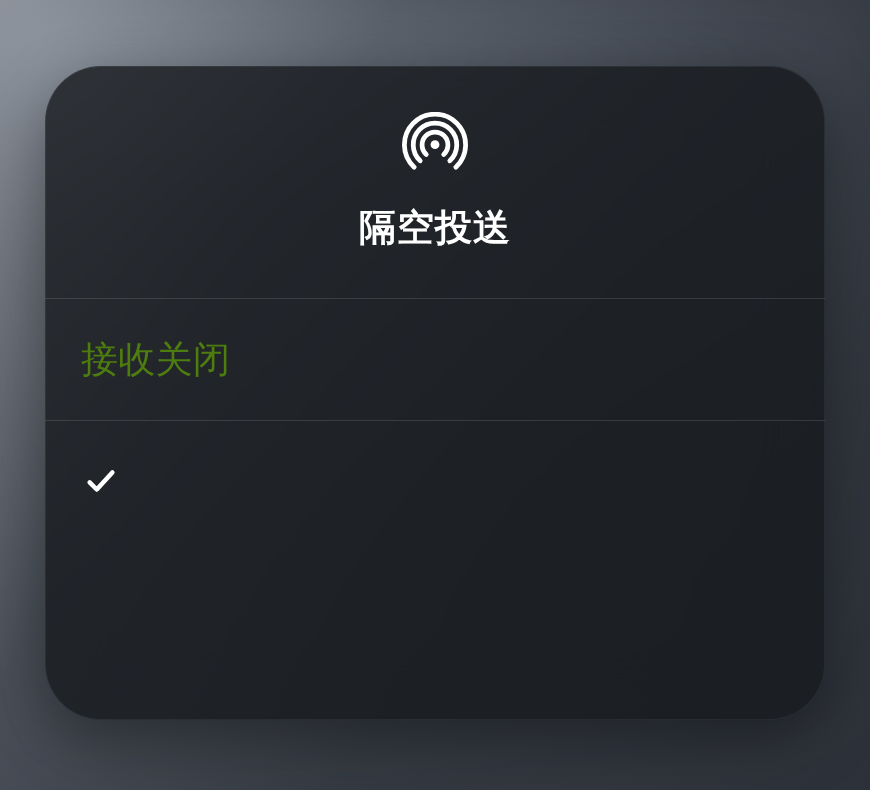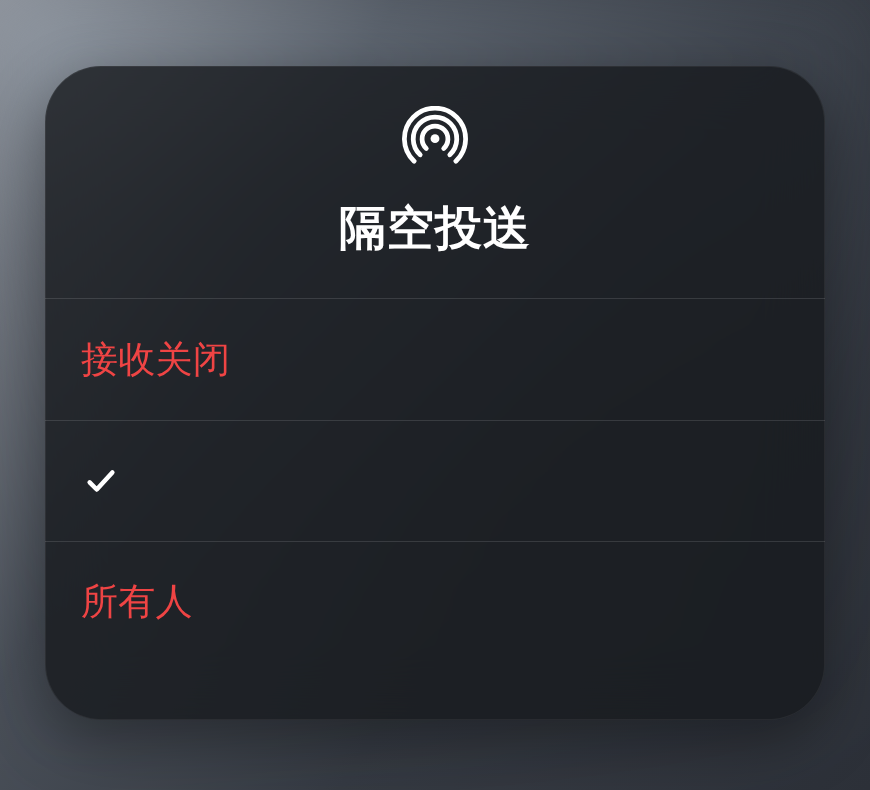--- a/index.html
+++ b/index.html
@@ -56,21 +56,21 @@
     .icon-wrap {
       height: 70px;
       display: flex;
       align-items: center;
       justify-content: center;
       margin-bottom: 22px;
     }
 
     .title {
       color: #ffffff;
-      font-size: 47px;
+      font-size: 37px;
       font-weight: 600;
       letter-spacing: 1px;
     }
 
     .options {
       display: flex;
       flex-direction: column;
     }
 
     .option {
@@ -80,21 +80,21 @@
       padding: 0 36px;
       height: 121px;
       cursor: pointer;
     }
 
     .option:not(:first-child) {
       border-top: 1px solid rgba(255,255,255,0.12);
     }
 
     .option-label {
-      color: #ef4444;
+      color: #4d7c0f;
       font-size: 37px;
       font-weight: 400;
       letter-spacing: 0.3px;
       font-family: Liberation Serif, serif;
     }
 
     .check {
       display: flex;
       align-items: center;
       justify-content: center;
@@ -139,24 +139,16 @@
     </div>
 
     <div class="option">
       <span class="check">
         <svg width="34" height="34" viewBox="0 0 24 24" fill="none" stroke="#ffffff" stroke-width="3.2" stroke-linecap="round" stroke-linejoin="round">
           <polyline points="4,13 9,18 20,6"></polyline>
         </svg>
       </span>
     </div>
 
-    <div class="option">
-      <span class="option-label">所有人</span>
-      <span class="check hidden">
-        <svg width="34" height="34" viewBox="0 0 24 24" fill="none" stroke="#ffffff" stroke-width="3.2" stroke-linecap="round" stroke-linejoin="round">
-          <polyline points="4,13 9,18 20,6"></polyline>
-        </svg>
-      </span>
-    </div>
 
   </div>
 
 </div>
 
 </body></html>

